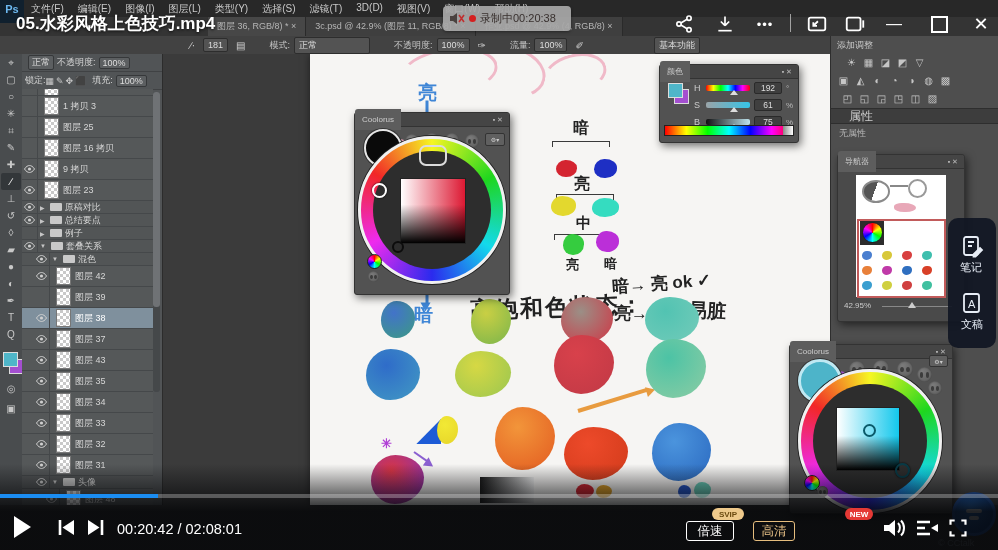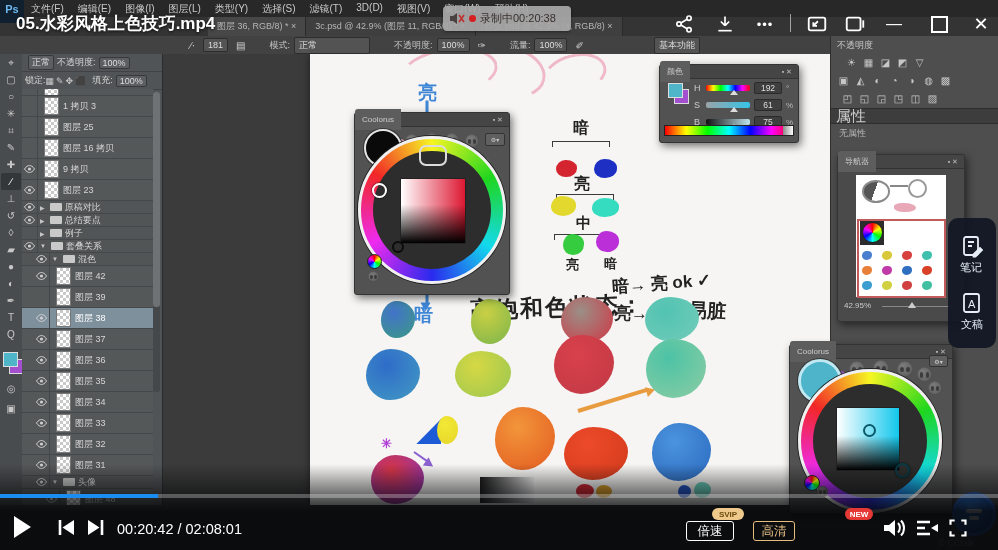--- a/index.html
+++ b/index.html
@@ -70,21 +70,21 @@
   .gearbox{position:absolute;background:#606060;border:1px solid #333;border-radius:2px;color:#ccc;font-size:6px;display:flex;align-items:center;justify-content:center;}
   .rainbow{position:absolute;border-radius:50%;background:conic-gradient(red,yellow,lime,cyan,blue,magenta,red);border:1px solid #222;}
   .ringsel{position:absolute;border-radius:50%;border:2px solid #fff;box-shadow:0 0 2px #000;}
   
   .slider-track{height:6px;border-radius:2px;position:relative;}
   .slider-handle{position:absolute;top:5px;left:55%;width:0;height:0;border-left:4px solid transparent;border-right:4px solid transparent;border-bottom:5px solid #ddd;}
   .val-box{background:#3f3f3f;border:1px solid #2a2a2a;color:#ddd;font-size:8.5px;width:26px;text-align:center;border-radius:2px;}
   
   .dock{left:830px;top:36px;width:168px;height:469px;background:#4e4e4e;border-left:1px solid #2e2e2e;z-index:2;color:#c9c9c9;}
   .adj{display:inline-block;width:15px;text-align:center;font-size:10px;color:#c6c6c6;margin:1px;}
-  .dock-tabbar{background:#3d3d3d;border-top:1px solid #2e2e2e;border-bottom:1px solid #2e2e2e;height:14px;display:flex;align-items:center;font-size:15px;padding-left:5px;color:#ccc;}
+  .dock-tabbar{background:#3d3d3d;border-top:1px solid #2e2e2e;border-bottom:1px solid #2e2e2e;height:14px;display:flex;align-items:center;font-size:12px;padding-left:18px;color:#ccc;}
   
   .vtitle{left:16px;top:12px;z-index:40;color:#fff;font-size:17px;font-weight:bold;text-shadow:0 1px 3px rgba(0,0,0,.8);}
   .recpill{left:443px;top:6px;width:128px;height:25px;background:rgba(168,168,168,.92);border-radius:4px;z-index:40;display:flex;align-items:center;box-shadow:0 1px 3px rgba(0,0,0,.4);}
   .recdot{width:7px;height:7px;border-radius:50%;background:#d42020;margin:0 4px 0 26px;}
   .rectext{color:#38302e;font-size:11px;white-space:nowrap;}
   .topbtn{z-index:41;display:flex;align-items:center;justify-content:center;color:#fff;}
   .grad-bottom{left:0;bottom:0;width:998px;height:86px;background:linear-gradient(180deg,rgba(0,0,0,0),rgba(5,6,8,.88) 55%);z-index:48;}
   .progress{left:0;top:494px;width:998px;height:4px;background:rgba(255,255,255,.28);z-index:49;}
   .progress-fill{height:4px;background:#1b8df2;}
   .ctrl{z-index:50;color:#fff;}
@@ -387,21 +387,21 @@
   </div>
         <div class="layer-row ind1">
     <span class="cell-eye">
       <svg class="eyesvg" width="11" height="8" viewBox="0 0 11 8">
         <path d="M.5 4C2 1.5 4 .5 5.5.5S9 1.5 10.5 4C9 6.5 7 7.5 5.5 7.5S2 6.5.5 4Z" fill="none" stroke="#cfcfcf"></path>
         <circle cx="5.5" cy="4" r="1.6" fill="#cfcfcf"></circle>
       </svg>
     </span>
 
     <span class="thumb"></span>
-    <span class="lname">图层 36</span>
+    <span class="lname">图层 43</span>
   </div>
         <div class="layer-row ind1">
     <span class="cell-eye">
       <svg class="eyesvg" width="11" height="8" viewBox="0 0 11 8">
         <path d="M.5 4C2 1.5 4 .5 5.5.5S9 1.5 10.5 4C9 6.5 7 7.5 5.5 7.5S2 6.5.5 4Z" fill="none" stroke="#cfcfcf"></path>
         <circle cx="5.5" cy="4" r="1.6" fill="#cfcfcf"></circle>
       </svg>
     </span>
 
     <span class="thumb"></span>
@@ -587,21 +587,21 @@
           <span style="color: rgb(187, 187, 187); font-size: 8px; width: 8px;">%</span>
         </div>
       </div>
     <div class="a" style="left:4px;top:60px;width:128px;height:9px;border:1px solid #222;
       background:linear-gradient(to right,red,yellow,lime,cyan,blue,magenta,red);">
       <span style="position:absolute;right:0;top:0;width:10px;height:100%;background:linear-gradient(to right,#888,#fff);display:block;"></span>
     </div>
   </div>
 
   <div class="a dock">
-    <div style="padding:3px 0 0 6px;font-size:9px;">不透明度</div>
+    <div style="padding:3px 0 0 6px;font-size:9px;">添加调整</div>
     <div style="padding-left:12px;"><span class="adj">☀</span><span class="adj">▦</span><span class="adj">◪</span><span class="adj">◩</span><span class="adj">▽</span></div>
     <div style="padding-left:4px;"><span class="adj">▣</span><span class="adj">◭</span><span class="adj">◐</span><span class="adj">◔</span><span class="adj">◑</span><span class="adj">◍</span><span class="adj">▩</span></div>
     <div style="padding-left:8px;"><span class="adj">◰</span><span class="adj">◱</span><span class="adj">◲</span><span class="adj">◳</span><span class="adj">◫</span><span class="adj">▨</span></div>
     <div class="dock-tabbar" style="margin-top:2px;">
       <span>属性</span>
     </div>
     <div style="padding:3px 0 0 8px;font-size:9px;color:#b8b8b8;">无属性</div>
 
     <div class="a panel" style="left:6px;top:118px;width:126px;height:166px;background:#4a4a4a;">
       <div class="panel-head">

